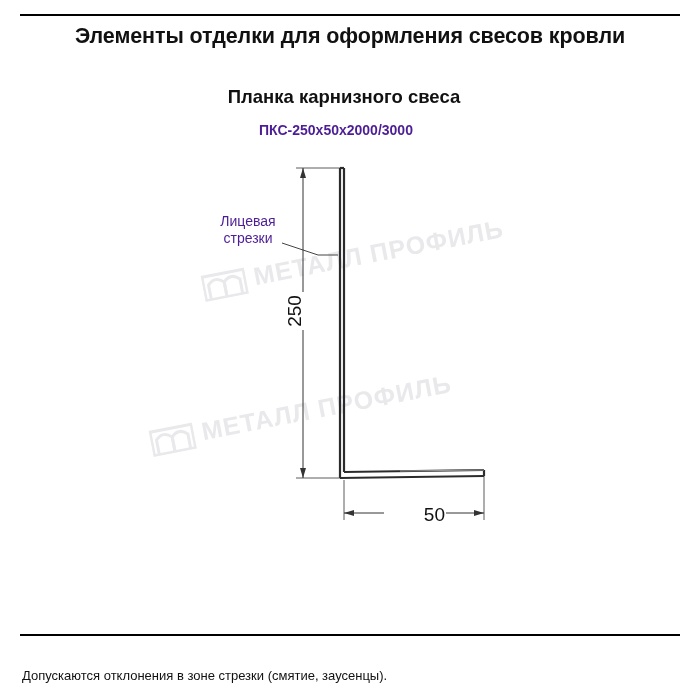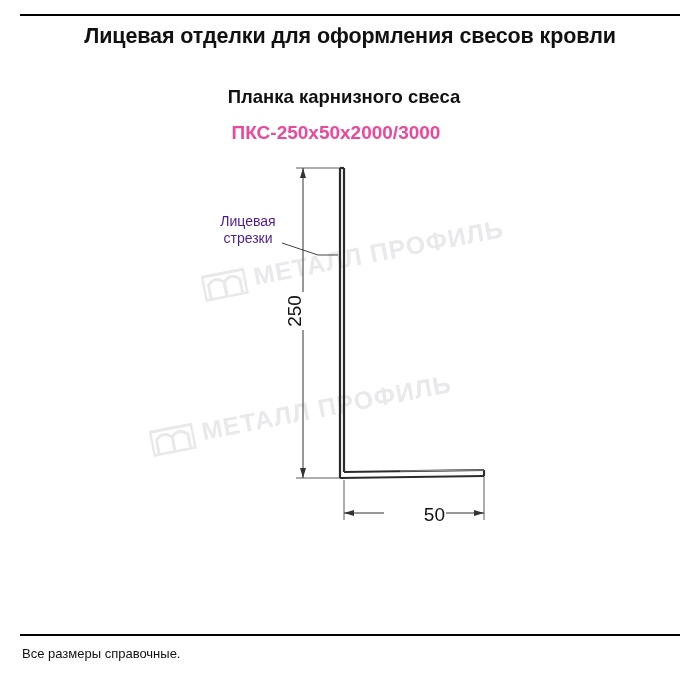--- a/index.html
+++ b/index.html
@@ -58,23 +58,23 @@
     font-size: 18.5px;
     font-weight: bold;
     color: #111;
   }
   .subtitle2 {
     position: absolute;
     left: 0;
     top: 122px;
     width: 672px;
     text-align: center;
-    font-size: 19px;
-    font-weight: bold;
-    color: #ec4899;
+    font-size: 14px;
+    font-weight: bold;
+    color: #4c1d95;
   }
   .note1 {
     position: absolute;
     left: 22px;
     top: 646px;
     font-size: 13px;
     color: #111;
   }
   .note2 {
     position: absolute;
@@ -137,21 +137,21 @@
   .wm1 { left: 200px; top: 243px; }
   .wm2 { left: 148px; top: 398px; }
 </style>
 </head>
 <body>
 
 <div class="sheet">
 
   <div class="rule-top"></div>
 
-  <div class="title">Лицевая отделки для оформления свесов кровли</div>
+  <div class="title">Элементы отделки для оформления свесов кровли</div>
   <div class="subtitle1">Планка карнизного свеса</div>
   <div class="subtitle2">ПКС-250х50х2000/3000</div>
 
   <div class="wm wm1">
     <span class="wmicon">
       <svg viewBox="0 0 44 30" width="44" height="30">
         <rect x="1" y="5" width="42" height="24" fill="none" stroke="#e9e9ec" stroke-width="3"></rect>
         <path d="M6 29 L6 14 Q14 6 22 14 L22 29" fill="none" stroke="#e9e9ec" stroke-width="3"></path>
         <path d="M22 29 L22 14 Q30 6 38 14 L38 29" fill="none" stroke="#e9e9ec" stroke-width="3"></path>
       </svg>
@@ -208,15 +208,15 @@
 
   <div class="face-label">
     <span>Лицевая</span><br>
     <span>стрезки</span>
   </div>
 
   <div class="dim-250">250</div>
   <div class="dim-50">50</div>
 
   <div class="rule-bottom"></div>
-  <div class="note1">Все размеры справочные.</div>
+  <div class="note2">Допускаются отклонения в зоне стрезки (смятие, заусенцы).</div>
 
 </div>
 
 </body></html>

